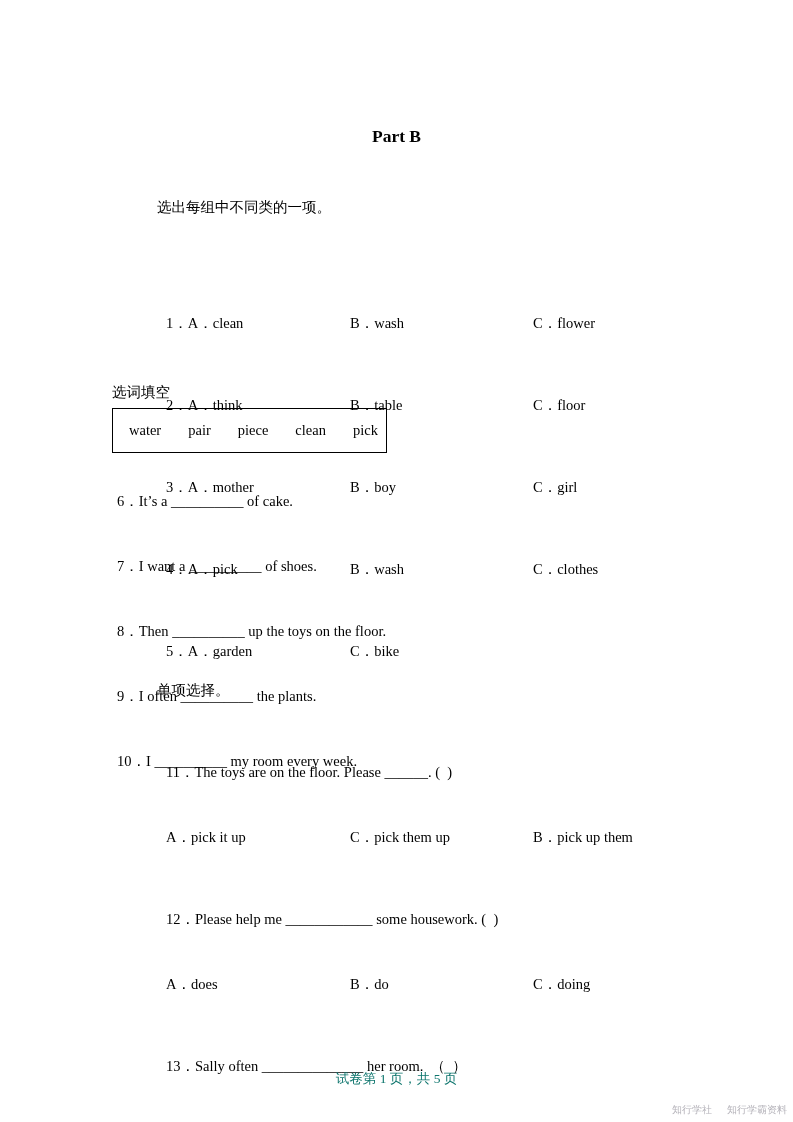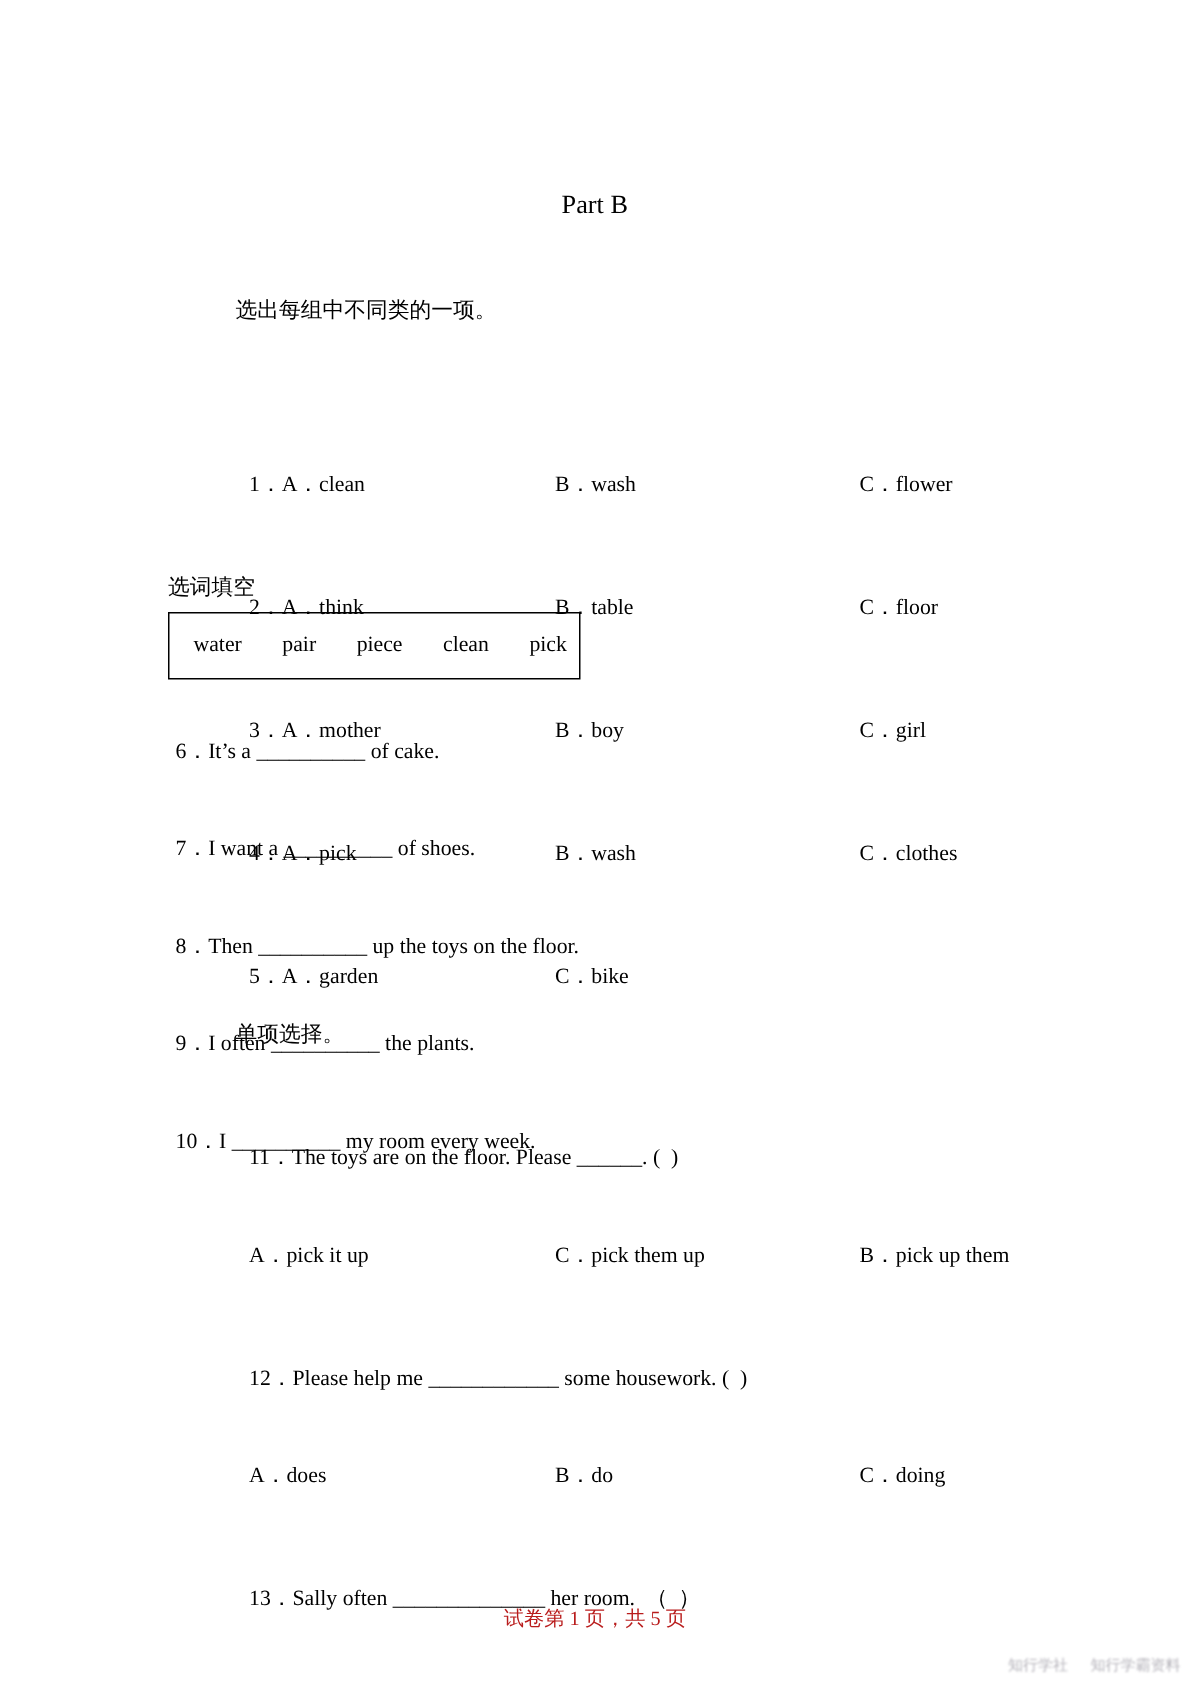--- a/index.html
+++ b/index.html
@@ -10,48 +10,48 @@
     overflow:hidden;
     font-family:"Liberation Serif","DejaVu Serif",serif;
     font-size:14.5px;
     color:#000;
   }
   .abs{position:absolute;}
   .line{height:31px;line-height:31px;white-space:pre;}
   .part-title{
     left:0;top:124px;width:100%;
     text-align:center;
-    font-weight:400;
+    font-weight:700;
     font-size:17.5px;
     line-height:24px;
     white-space:pre;
   }
   .sec{white-space:pre;margin-left:45px;}
   .rows{margin-left:9px;}
-  .opts{display:grid;grid-template-columns:184px 183px auto;gap:20px;}
+  .opts{display:grid;grid-template-columns:184px 183px auto;}
   .cell{white-space:pre;}
   #sec1{left:112px;top:158px;width:600px;}
   #sec2-heading{left:112px;top:377px;}
   #word-box{
     left:112px;top:408px;
     width:275px;height:45px;
     box-sizing:border-box;
     border:1px solid #000;
     display:flex;align-items:center;
     padding-left:16px;gap:27px;
   }
   #word-box span{white-space:pre;}
   #sec2-items{left:108px;top:452px;width:600px;}
   #sec3{left:112px;top:641px;width:620px;}
   .footer{
     left:0;top:1071px;width:100%;
     text-align:center;
     font-size:13.5px;
     line-height:16px;
-    color:#b91c1c;
+    color:#0f766e;
     white-space:pre;
   }
   .watermark{
     right:6px;bottom:5px;
     display:flex;gap:15px;
     font-family:"Liberation Sans","DejaVu Sans",sans-serif;
     font-size:10px;
     color:#b4b2b9;
     filter:blur(0.6px);
     white-space:pre;

